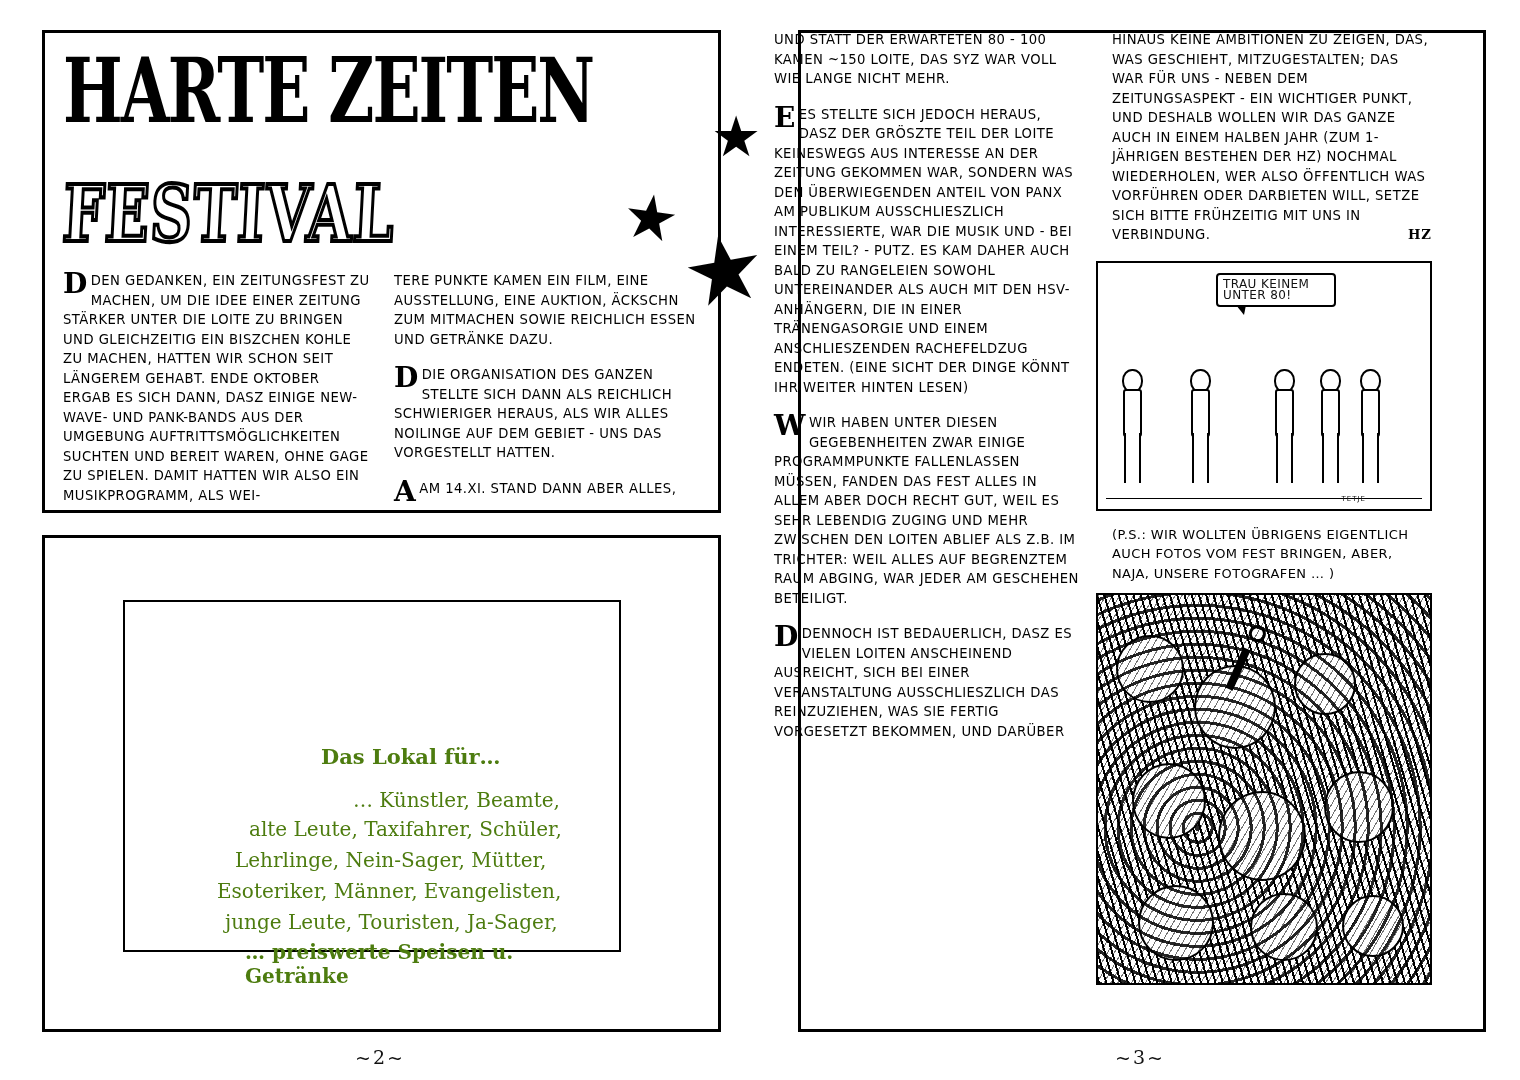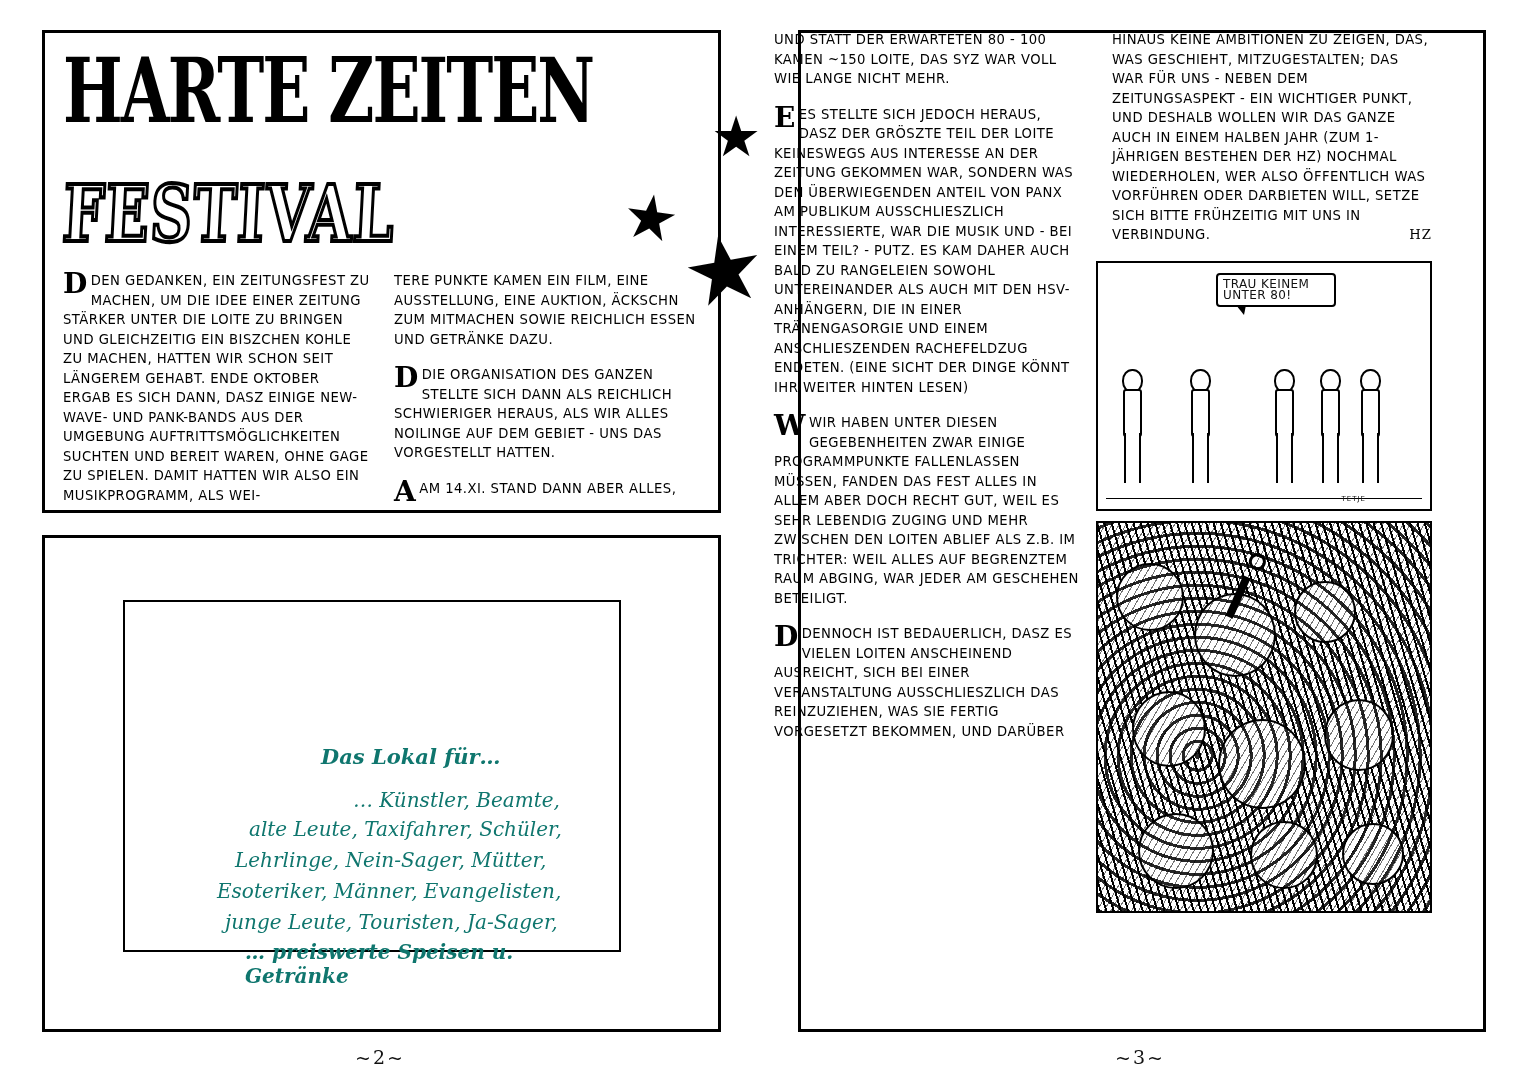--- a/index.html
+++ b/index.html
@@ -152,22 +152,21 @@
   .bistro-tail {
     position: absolute;
     left: 366px; top: 72px;
     width: 76px; height: 112px;
     border: 3px solid #000;
     border-radius: 50% 50% 50% 50% / 40% 40% 60% 60%;
   }
   .ad-script {
     position: absolute;
     font-family: "DejaVu Serif", serif;
-    font-style: italic;
-    color: #0f766e;
+    color: #4d7c0f;
   }
   .ad-l1 { left: 196px; top: 142px; font-size: 21px; font-weight: 700; }
   .ad-l2 { left: 228px; top: 186px; font-size: 20px; }
   .ad-l3 { left: 124px; top: 215px; font-size: 20px; }
   .ad-l4 { left: 110px; top: 246px; font-size: 20px; }
   .ad-l5 { left: 92px; top: 277px; font-size: 20px; }
   .ad-l6 { left: 100px; top: 308px; font-size: 20px; }
   .ad-l7 { left: 120px; top: 338px; font-size: 20px; font-weight: 700; }
 
   .folio {
@@ -308,21 +307,21 @@
   .ps {
     font-size: 13px;
     line-height: 19.5px;
     letter-spacing: 0.4px;
     text-transform: uppercase;
     margin-top: 14px;
   }
   .hz-sign {
     float: right;
     font-family: "DejaVu Serif", serif;
-    font-weight: 400;
+    font-weight: 700;
     letter-spacing: 1px;
   }
 </style>
 </head>
 <body>
 
 <div class="spread">
 
   <div class="page page-left">
 
@@ -437,20 +436,23 @@
             <div class="fig">
               <div class="head"></div>
               <div class="body"></div>
               <div class="legs"></div>
             </div>
           </div>
           <div class="floor"></div>
           <div class="toon-sig">TETJE</div>
         </div>
 
+        <div class="hand ps">
+          <span>(P.S.: WIR WOLLTEN ÜBRIGENS EIGENTLICH AUCH FOTOS VOM FEST BRINGEN, ABER, NAJA, UNSERE FOTOGRAFEN … )</span>
+        </div>
 
         <div class="photo">
           <div class="blob" style="left:18px; top:40px; width:64px; height:64px;"></div>
           <div class="blob" style="left:96px; top:70px; width:78px; height:80px;"></div>
           <div class="blob" style="left:196px; top:58px; width:58px; height:58px;"></div>
           <div class="blob" style="left:34px; top:168px; width:70px; height:72px;"></div>
           <div class="blob" style="left:120px; top:196px; width:84px; height:86px;"></div>
           <div class="blob" style="left:226px; top:176px; width:66px; height:68px;"></div>
           <div class="blob" style="left:40px; top:290px; width:72px; height:72px;"></div>
           <div class="blob" style="left:152px; top:298px; width:64px; height:64px;"></div>

